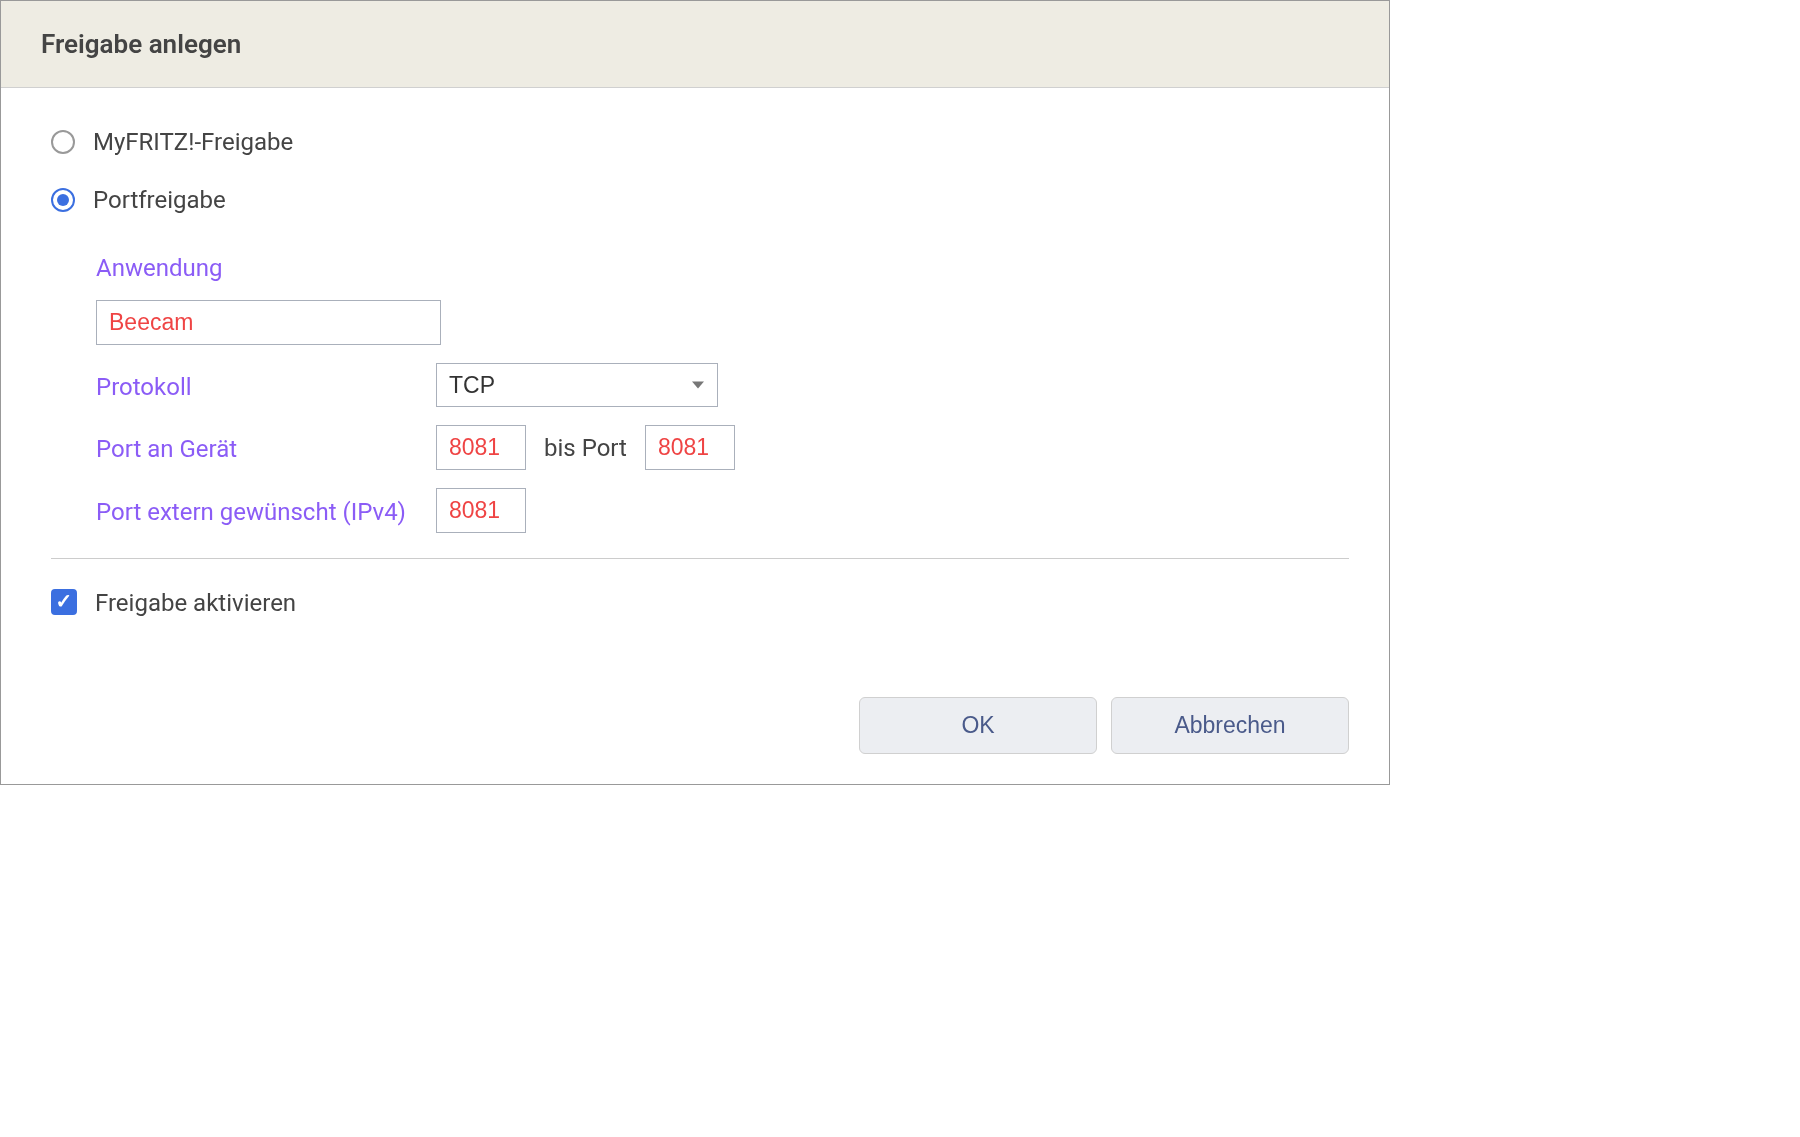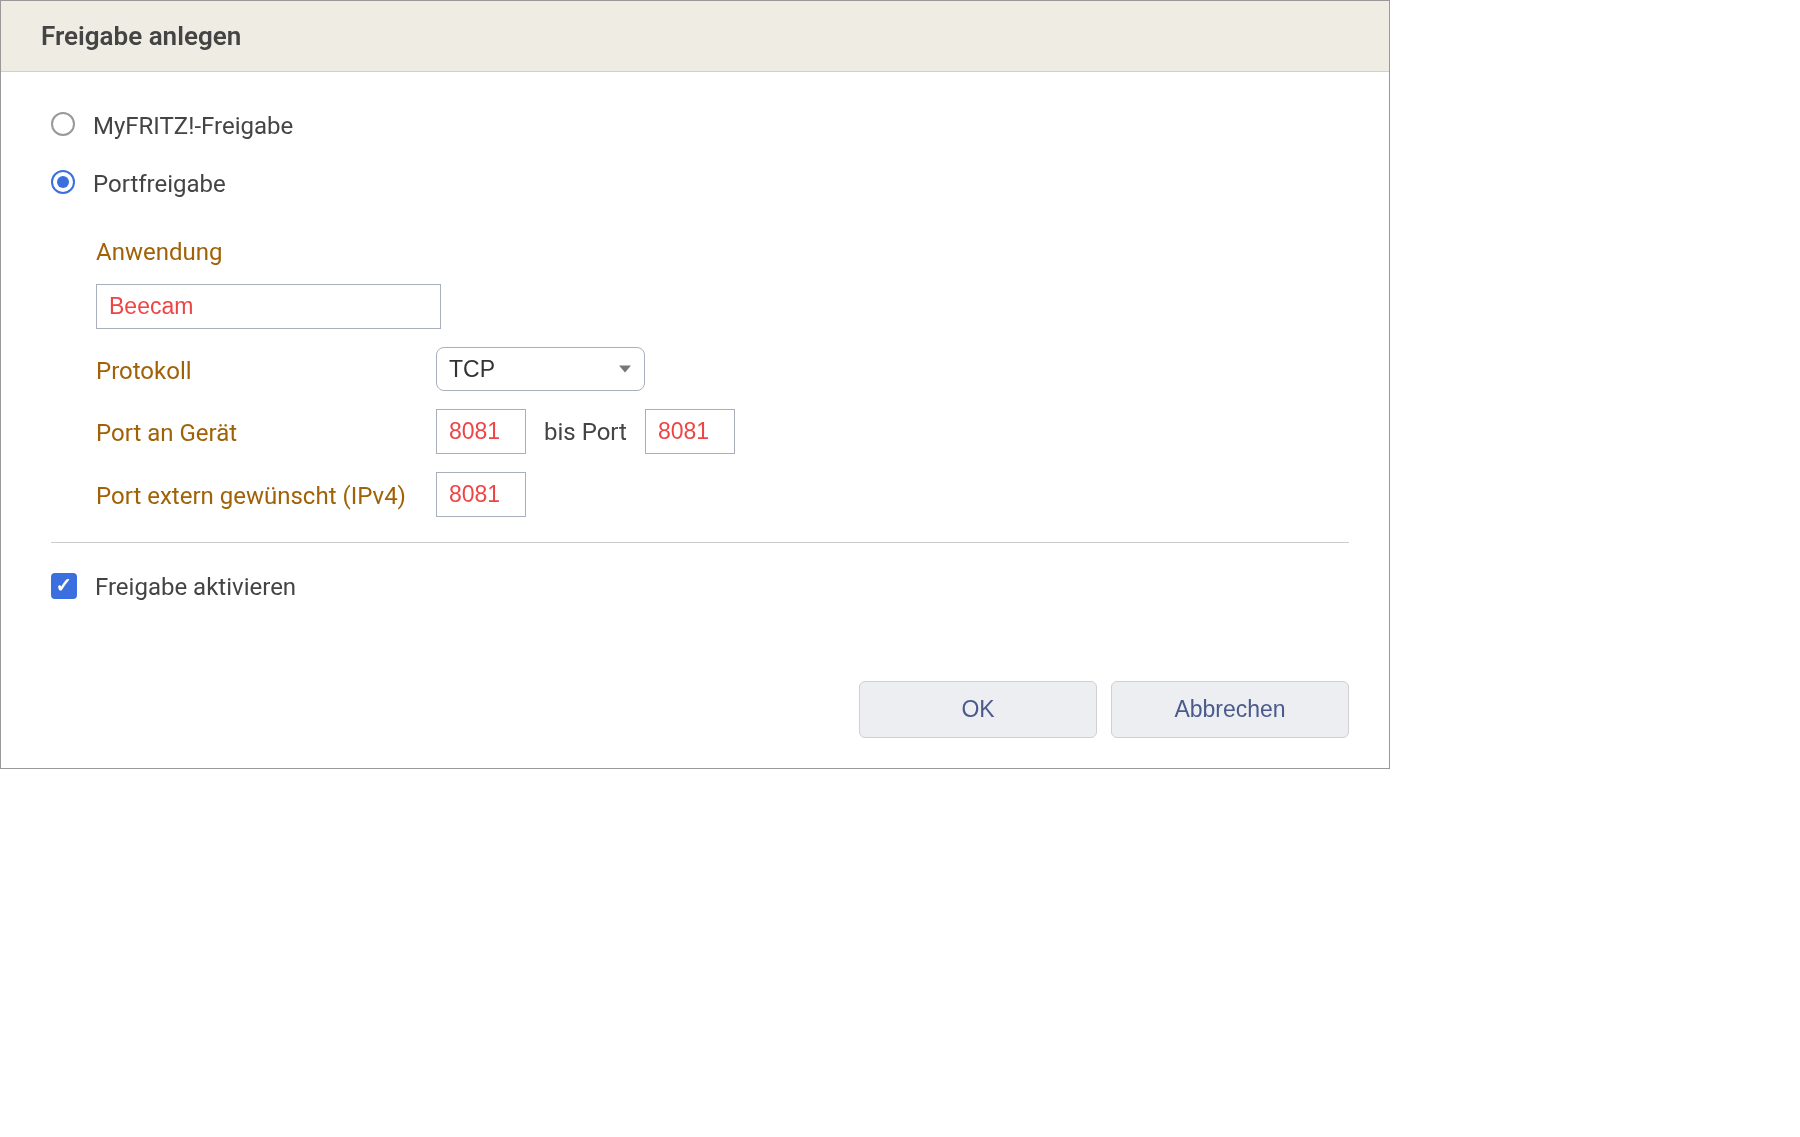--- a/index.html
+++ b/index.html
@@ -12,36 +12,37 @@
       background: #ffffff;
       color: #333333;
     }
     .dialog {
       width: 1390px;
       border: 1px solid #999;
       background: #ffffff;
     }
     .dialog-header {
       background: #eeece3;
-      padding: 20px 40px;
+      padding: 28px 40px;
       border-bottom: 1px solid #d0d0d0;
     }
     .dialog-title {
       font-size: 26px;
       font-weight: 600;
       color: #444444;
     }
     .dialog-body {
       padding: 40px 40px 20px 50px;
     }
     .radio-group {
       margin-bottom: 25px;
     }
     .radio-option {
       display: flex;
+      align-items: center;
       margin-bottom: 30px;
     }
     .radio-input {
       appearance: none;
       width: 24px;
       height: 24px;
       border: 2px solid #999999;
       border-radius: 50%;
       margin-right: 18px;
       position: relative;
@@ -71,21 +72,21 @@
       margin-left: 45px;
     }
     .form-row {
       display: flex;
       align-items: flex-start;
       margin-bottom: 18px;
     }
     .form-label {
       width: 340px;
       font-size: 24px;
-      color: #a16207;
+      color: #8b5cf6;
       padding-top: 10px;
       flex-shrink: 0;
     }
     .form-control {
       display: flex;
       align-items: center;
       gap: 12px;
     }
     .select-input {
       border: 1px solid #aab0bb;
@@ -111,22 +112,21 @@
       height: 0;
       border-left: 6px solid transparent;
       border-right: 6px solid transparent;
       border-top: 7px solid #777;
       pointer-events: none;
     }
     .select-anwendung {
       width: 295px;
     }
     .select-protokoll {
-      width: 209px;
-      border-radius: 8px;
+      width: 282px;
     }
     .text-input {
       border: 1px solid #aab0bb;
       background: #ffffff;
       font-size: 23px;
       padding: 8px 12px;
       color: #ef4444;
     }
     .input-bezeichnung {
       width: 345px;

